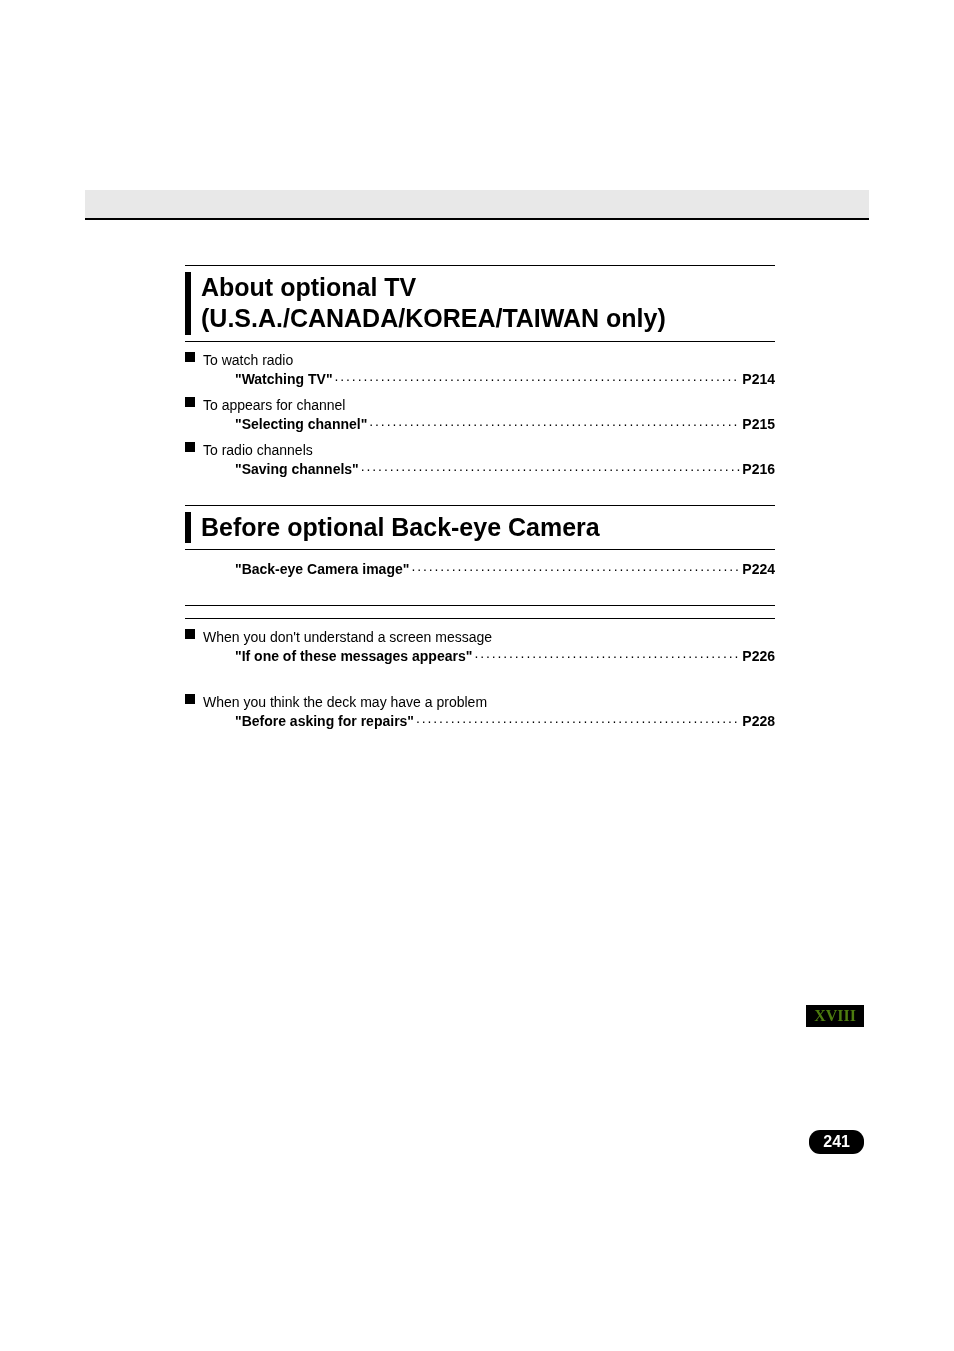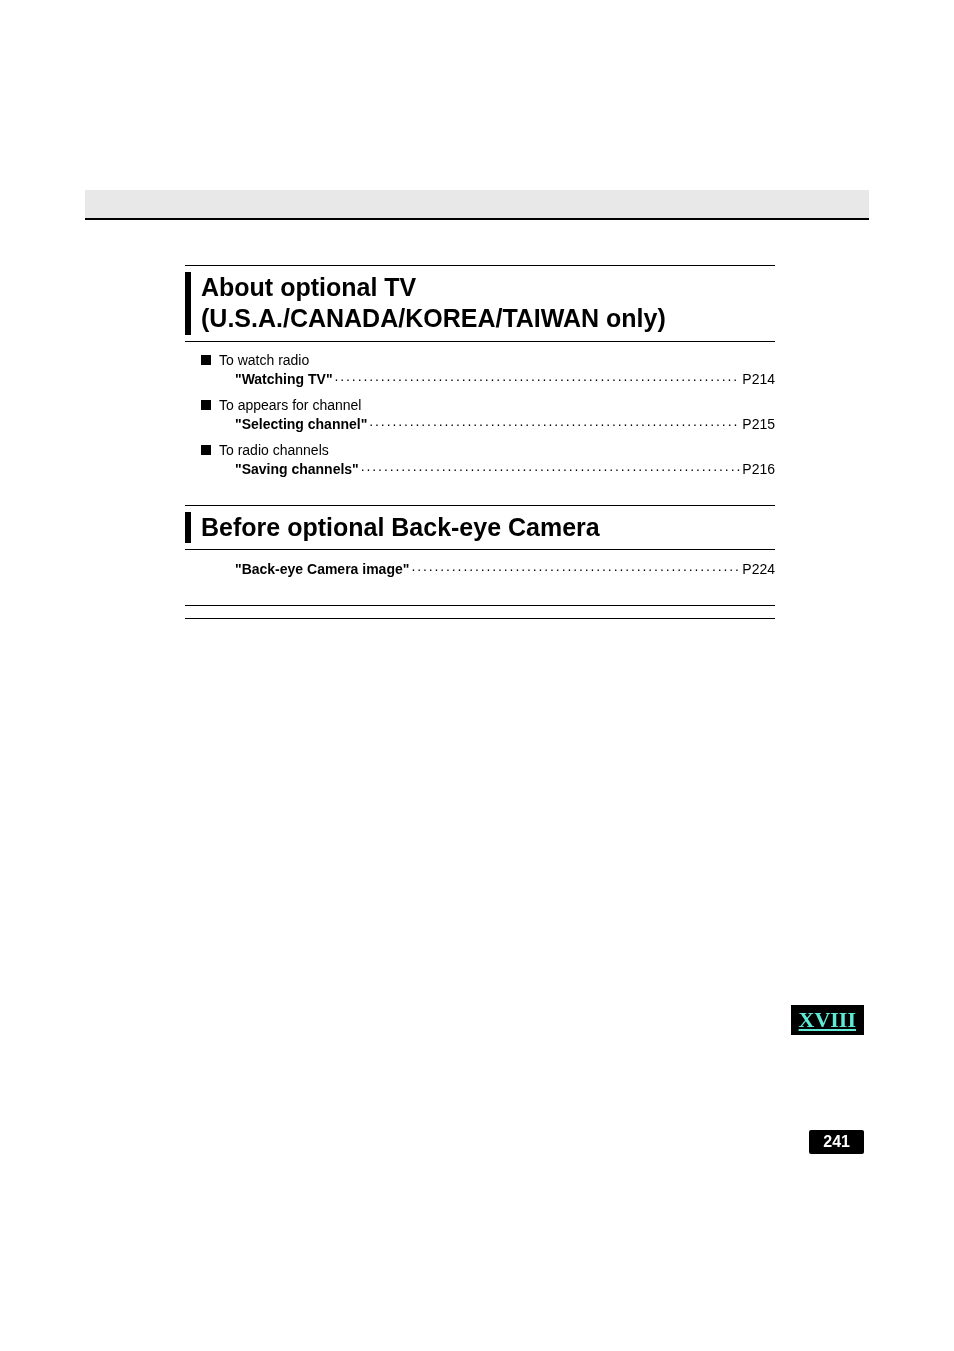--- a/index.html
+++ b/index.html
@@ -5,29 +5,29 @@
   * { box-sizing: border-box; margin: 0; padding: 0; }
   html, body { width: 954px; height: 1351px; background: #fff; font-family: Arial, Helvetica, sans-serif; color: #000; }
   .page { position: relative; width: 954px; height: 1207px; }
   .header-band { position: absolute; top: 190px; left: 85px; right: 85px; height: 30px; background: #e8e8e8; border-bottom: 2px solid #000; }
   .content { position: absolute; top: 265px; left: 185px; width: 590px; }
   .section { margin-bottom: 28px; }
   .sec-head { border-top: 1px solid #000; border-bottom: 1px solid #000; padding: 6px 0 6px 0; margin-bottom: 10px; display: flex; align-items: stretch; }
   .sec-bar { width: 6px; background: #000; margin-right: 10px; flex: 0 0 auto; }
   .sec-title { font-size: 25px; font-weight: bold; line-height: 1.25; }
   .entry { margin-bottom: 2px; }
-  .entry-label { display: flex; align-items: center; font-size: 14px; font-weight: normal; margin: 6px 0 2px 16px; }
+  .entry-label { display: flex; font-size: 14px; font-weight: normal; margin: 6px 0 2px 0; }
   .sq { display: inline-block; width: 10px; height: 10px; background: #000; margin-right: 8px; }
   .dot-row { display: flex; align-items: baseline; font-size: 14px; font-weight: bold; padding-left: 50px; white-space: nowrap; margin-bottom: 10px; }
   .dot-title { flex: 0 0 auto; }
   .dots { flex: 1 1 auto; overflow: hidden; position: relative; height: 14px; margin: 0 2px; }
   .dots::after { content: ". . . . . . . . . . . . . . . . . . . . . . . . . . . . . . . . . . . . . . . . . . . . . . . . . . . . . . . . . . . . . . . . . . . . . . . . . . . . . . . . ."; position: absolute; left: 0; right: 0; bottom: 0; font-weight: normal; letter-spacing: -1px; }
-  .pg { flex: 0 0 auto; font-weight: normal; }
-  .side-tab { position: absolute; right: 90px; top: 1005px; background: #000; color: #5eead4; font-weight: bold; font-size: 22px; font-family: "Times New Roman", serif; padding: 2px 8px; letter-spacing: 0px; text-decoration: underline; }
-  .page-badge { position: absolute; right: 90px; top: 1130px; background: #000; color: #fff; font-weight: bold; font-size: 16px; padding: 3px 14px; border-radius: 2px; }
+  .pg { flex: 0 0 auto; font-weight: bold; }
+  .side-tab { position: absolute; right: 90px; top: 1005px; background: #000; color: #4d7c0f; font-weight: bold; font-size: 16px; font-family: "Times New Roman", serif; padding: 2px 8px; letter-spacing: 0px; }
+  .page-badge { position: absolute; right: 90px; top: 1130px; background: #000; color: #fff; font-weight: bold; font-size: 16px; padding: 3px 14px; border-radius: 11px; }
   .gap { height: 14px; }
 </style>
 </head>
 <body>
 
 <div class="page">
   <div class="header-band"></div>
 
   <div class="content">
 
@@ -87,22 +87,44 @@
           <span class="pg">P224</span>
         </div>
       </div>
     </div>
 
     <div class="section">
       <div class="sec-head">
         <div class="sec-bar"></div>
       </div>
 
+      <div class="entry">
+        <div class="entry-label">
+          <span class="sq"></span>
+          <span>When you don't understand a screen message</span>
+        </div>
+        <div class="dot-row">
+          <span class="dot-title">"If one of these messages appears"</span>
+          <span class="dots"></span>
+          <span class="pg">P226</span>
+        </div>
+      </div>
 
       <div class="gap"></div>
 
+      <div class="entry">
+        <div class="entry-label">
+          <span class="sq"></span>
+          <span>When you think the deck may have a problem</span>
+        </div>
+        <div class="dot-row">
+          <span class="dot-title">"Before asking for repairs"</span>
+          <span class="dots"></span>
+          <span class="pg">P228</span>
+        </div>
+      </div>
     </div>
 
   </div>
 
   <div class="side-tab">XVIII</div>
   <div class="page-badge">241</div>
 </div>
 
 </body></html>

